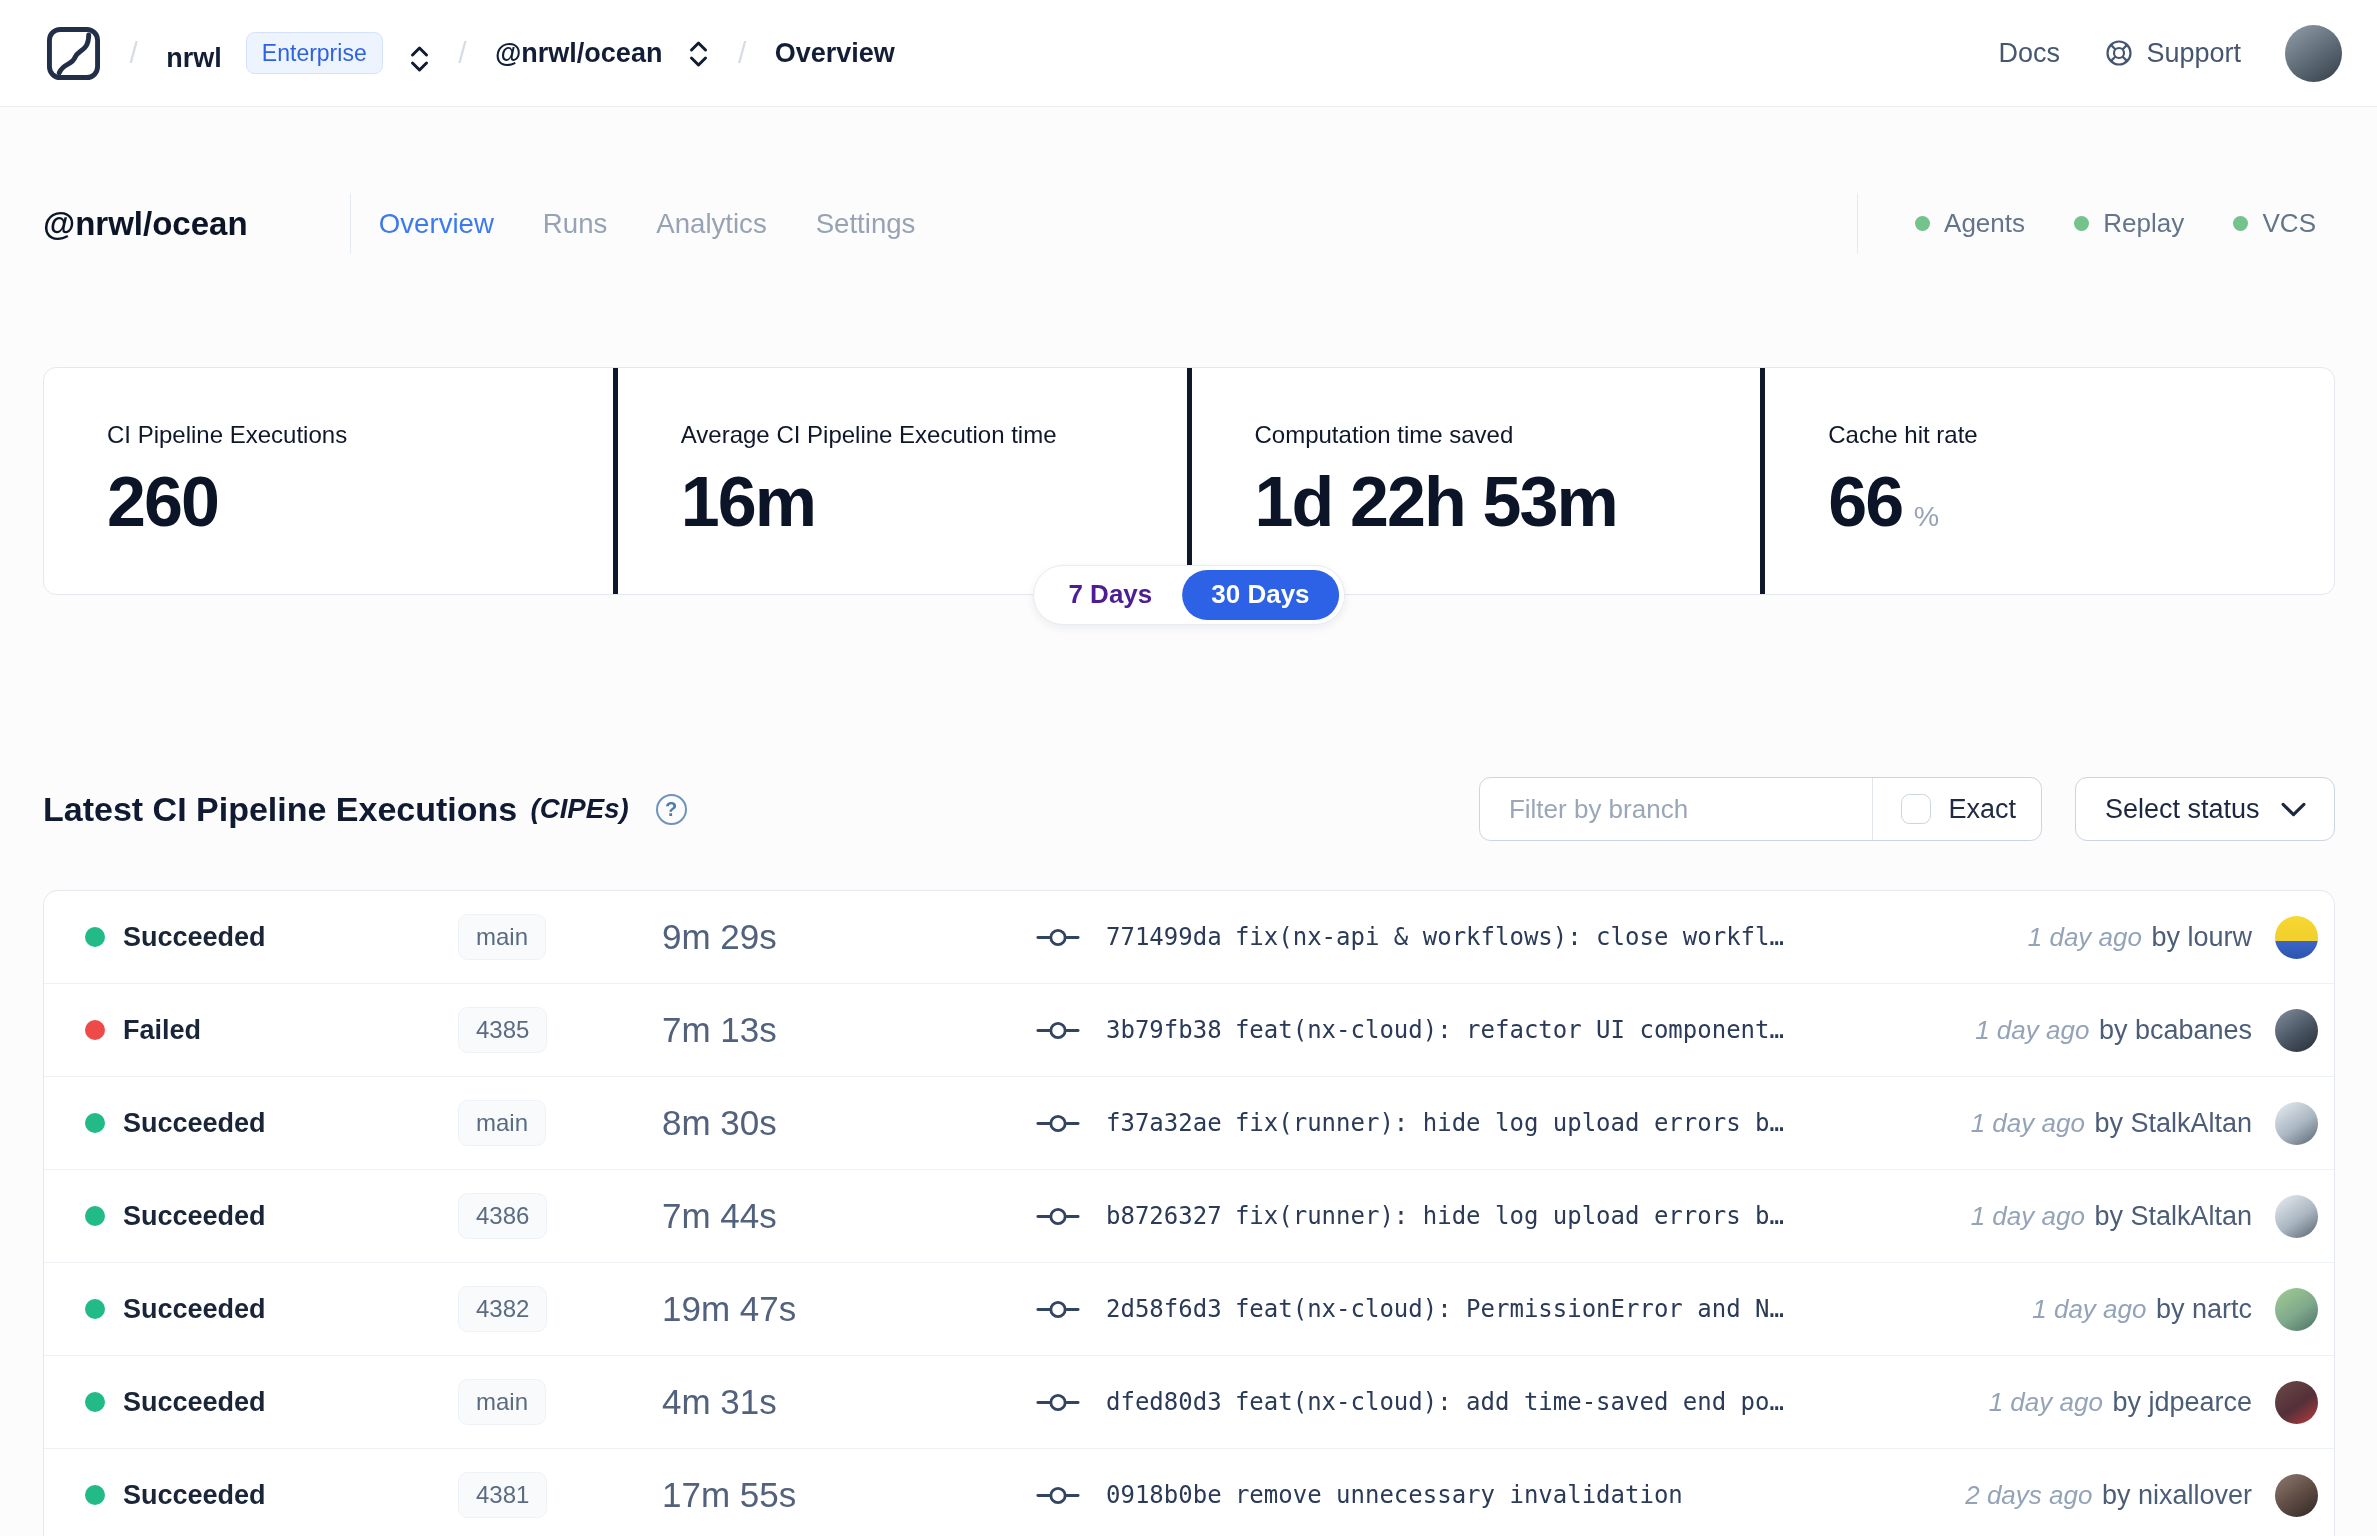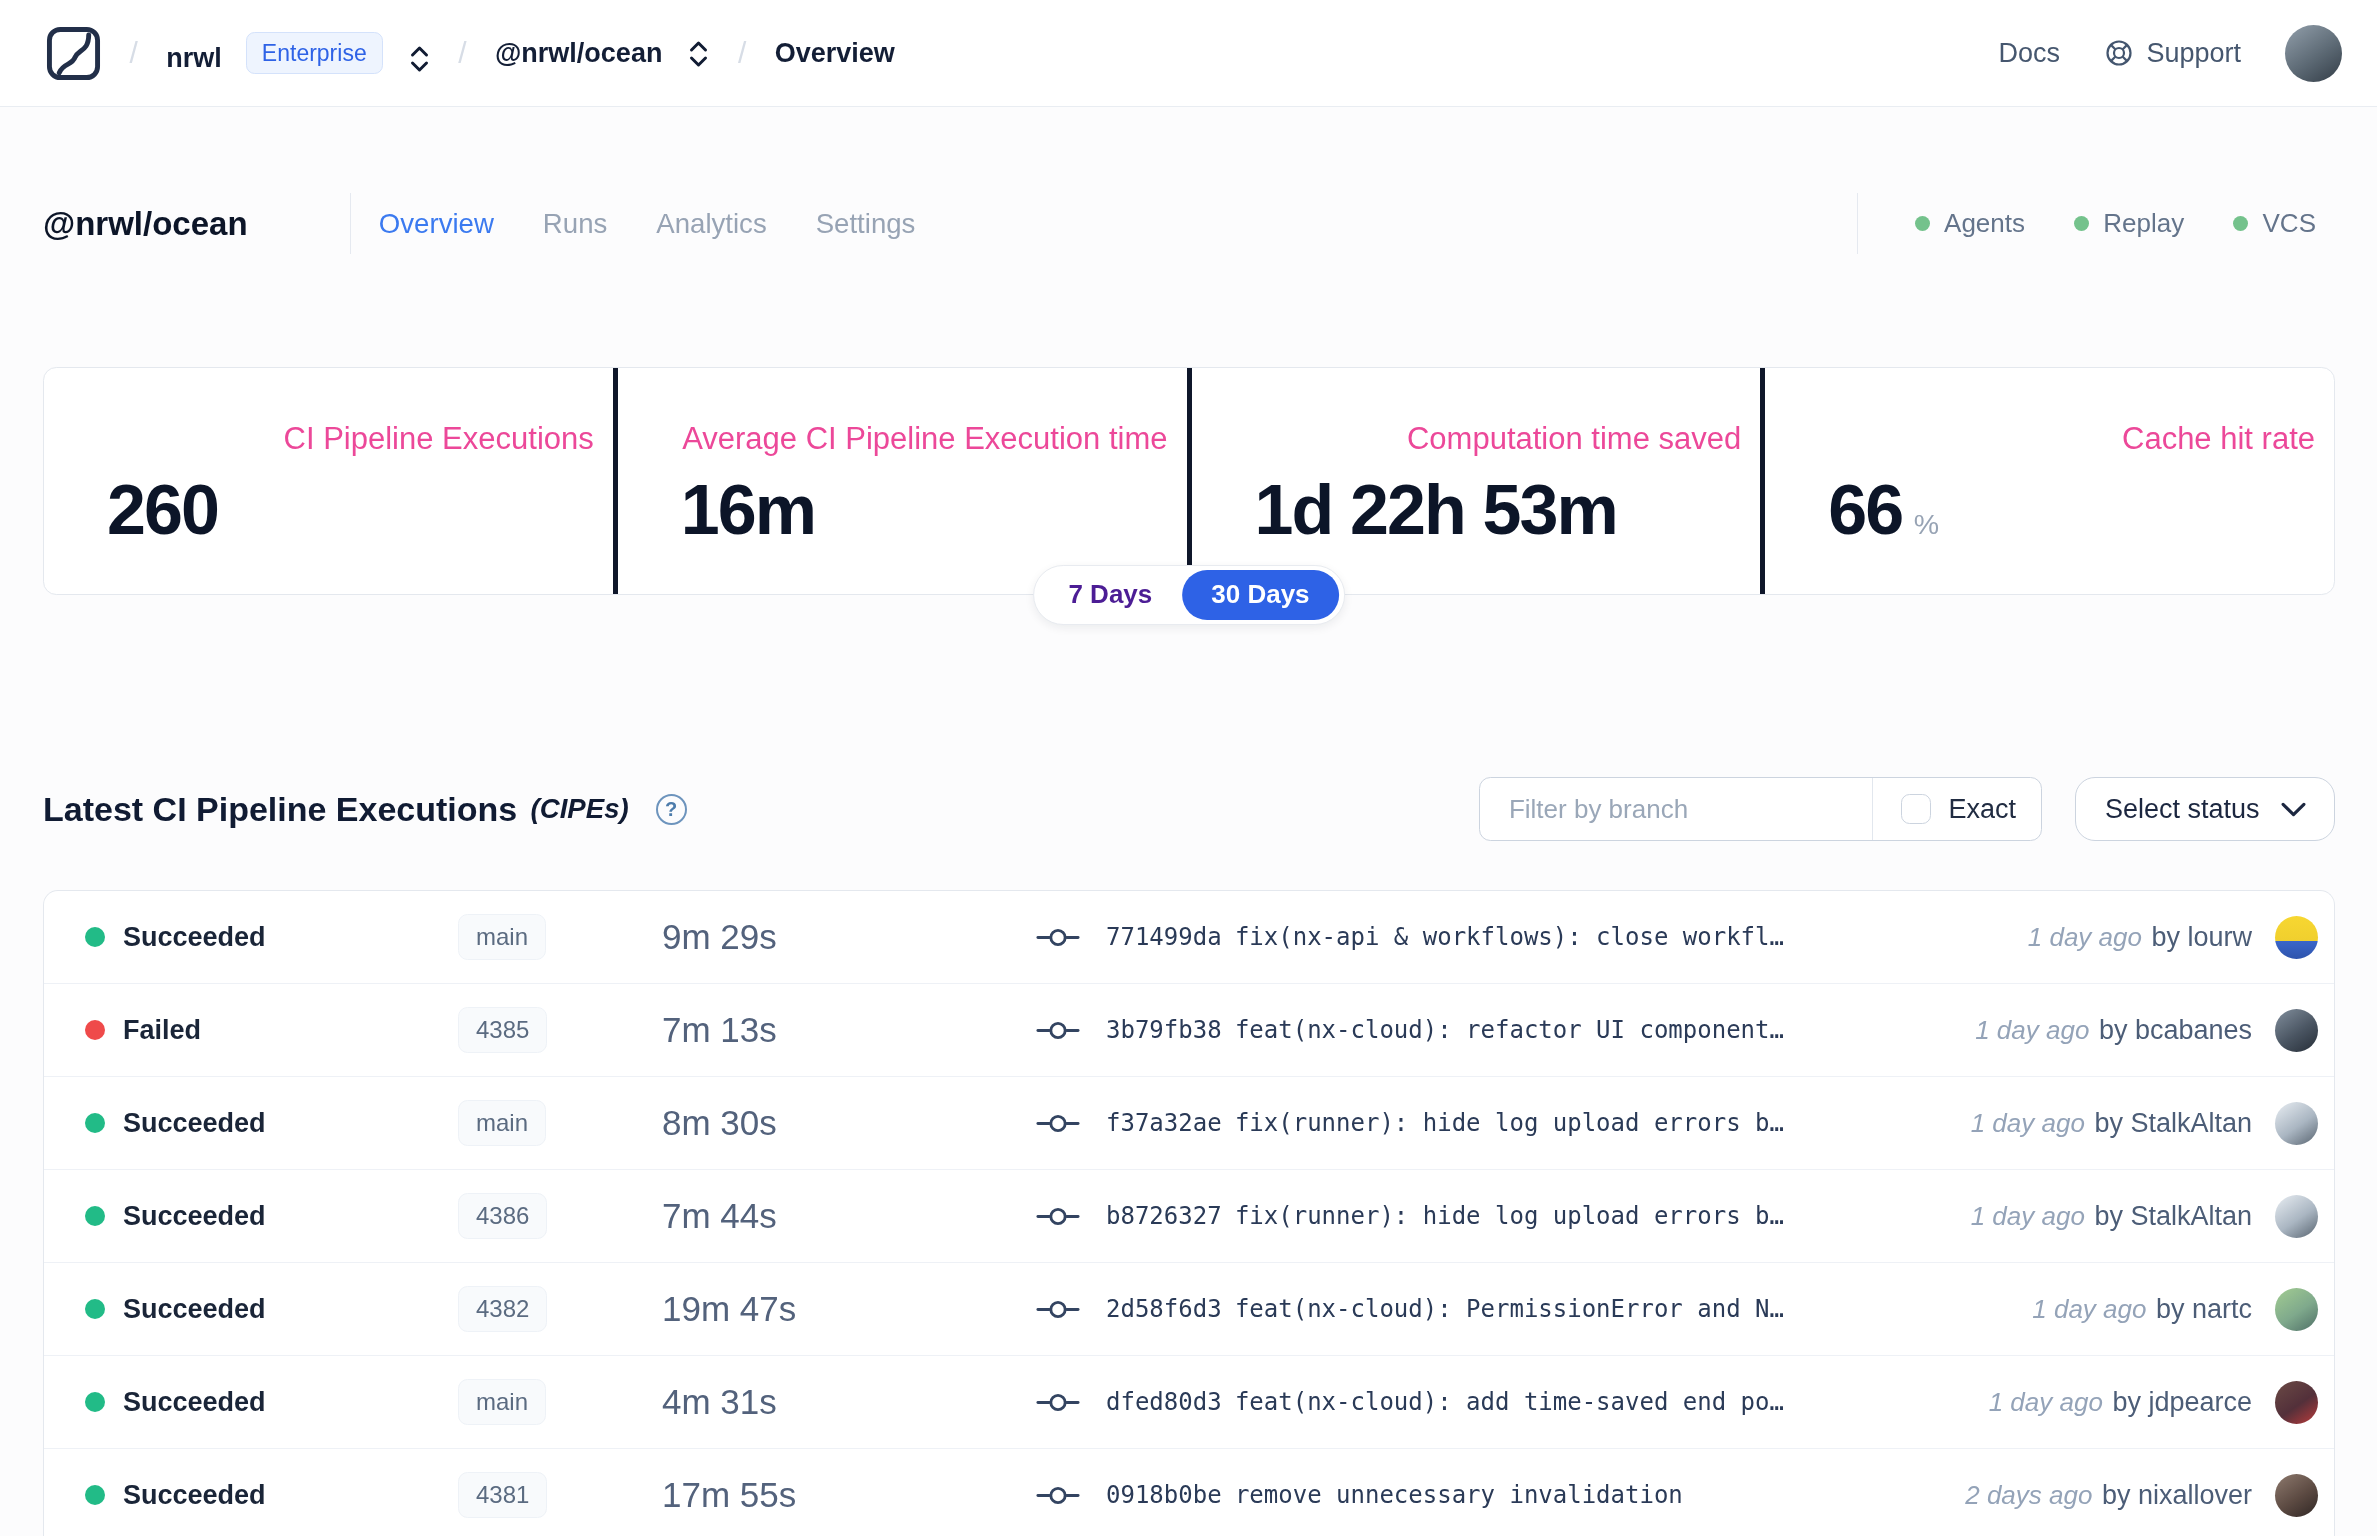--- a/index.html
+++ b/index.html
@@ -64,21 +64,21 @@
   .integration-label { font-size:26px; color:#64748b; }
 
   
   .stats-wrap { margin:112px 43px 0 43px; position:relative; }
   .stats-row {
     display:flex; background:#ffffff; border:1px solid #e4e8ee;
     border-radius:13.3px; height:228px;
   }
   .stat-card { flex:1; padding:53px 19px 0 63px; border-left:5px solid #0f172a; }
   .stat-card:first-child { border-left:none; }
-  .stat-label { font-size:31px; font-weight:500; color:#ec4899;text-align:right; }
+  .stat-label { font-size:24px; font-weight:500; color:#0f172a; }
   .stat-value {
     margin-top:13.3px; font-size:70px; font-weight:700; color:#0c1528;
     letter-spacing:-1.9px; display:flex; align-items:baseline;
   }
   .stat-suffix { font-size:28.5px; font-weight:500; color:#97a3b4; letter-spacing:0; margin-left:11.4px; }
 
   .range-toggle {
     position:absolute; left:50%; bottom:-29.5px; transform:translateX(-50%);
     background:#ffffff; border:1px solid #e8ebf0; border-radius:31px;
     height:60px; display:flex; align-items:center; padding:0 4.8px;
@@ -116,21 +116,21 @@
   .exact-seg {
     height:100%; border-left:1px solid #e2e7ee;
     display:flex; align-items:center; gap:18px; padding:0 27.6px;
   }
   .checkbox {
     width:29.5px; height:29.5px; background:#ffffff;
     border:1.9px solid #ccd4df; border-radius:8.6px; cursor:pointer;
   }
   .exact-label { font-size:27px; color:#212c42; }
   .status-select {
-    height:64px; background:#ffffff; border:1px solid #ccd4df; border-radius:20px;
+    height:64px; background:#ffffff; border:1px solid #ccd4df; border-radius:12px;
     display:flex; align-items:center; gap:21px; padding:0 28.5px;
     font-size:27px; font-weight:500; color:#1c2740; cursor:pointer;
   }
 
   
   .cipe-table {
     margin-top:49px; background:#ffffff;
     border:1px solid #e4e8ee; border-bottom:none;
     border-radius:15px 15px 0 0;
     height:650px; overflow:hidden;

